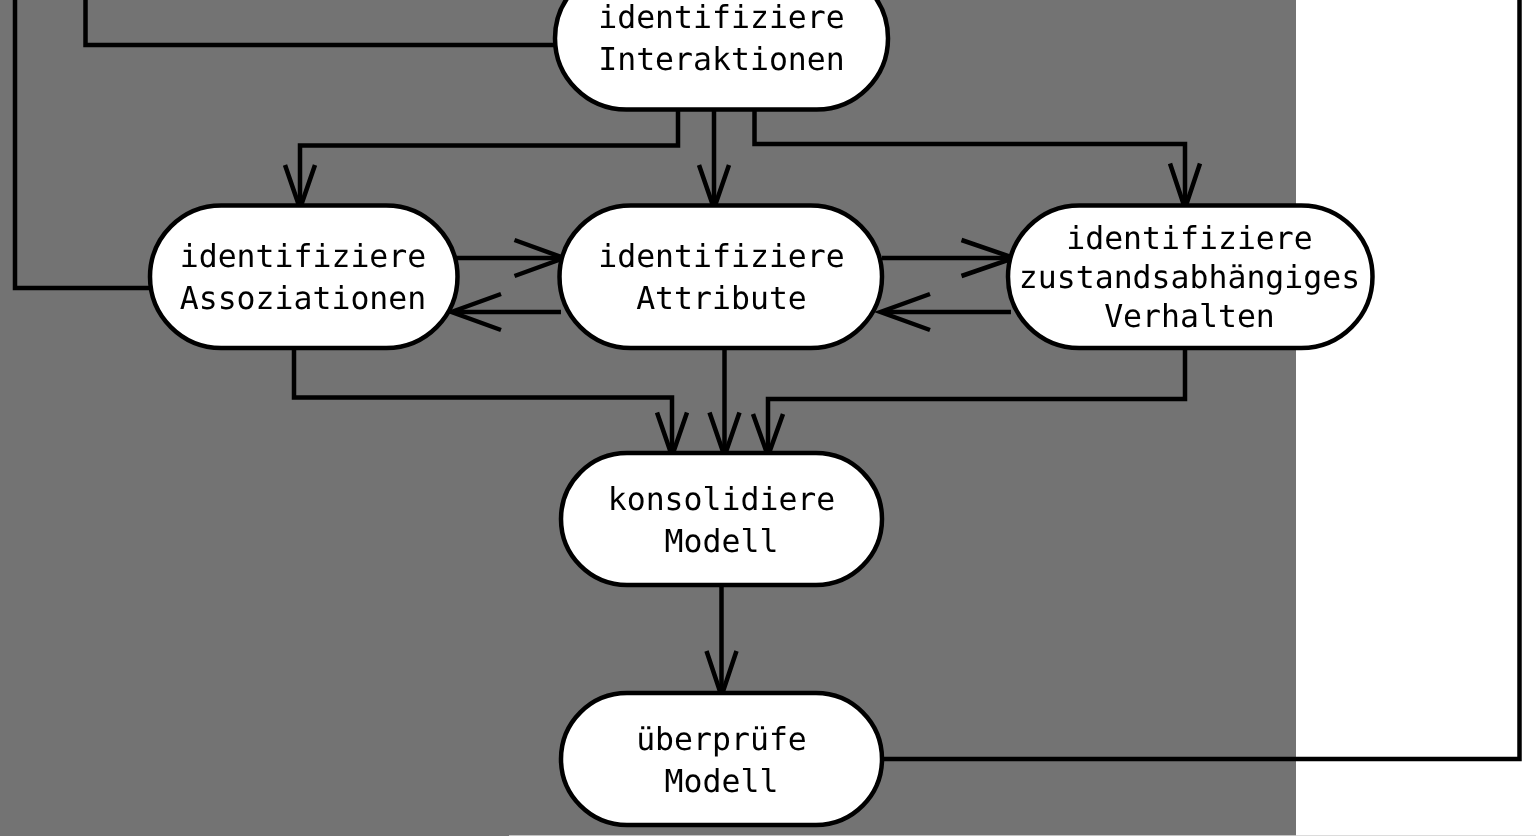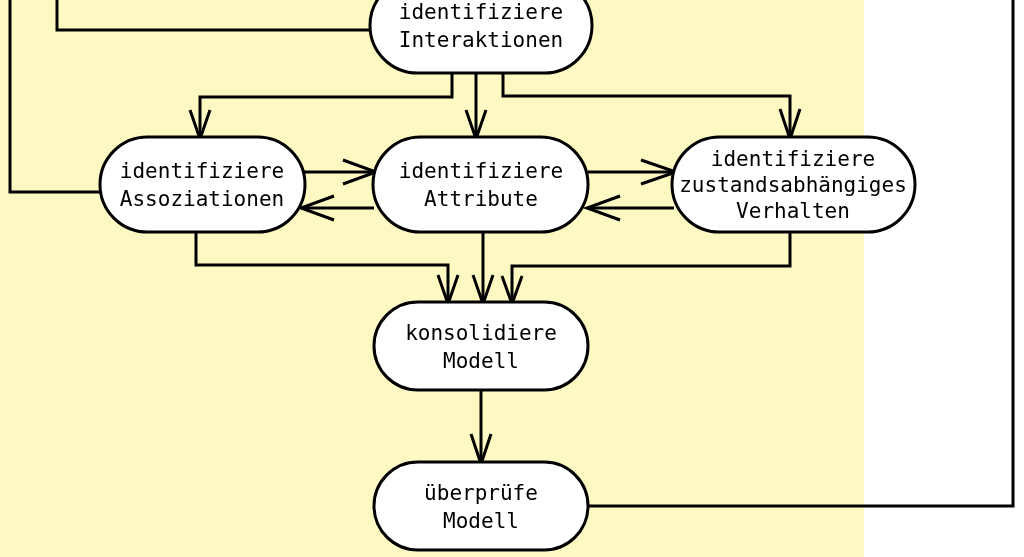--- a/index.html
+++ b/index.html
@@ -10,21 +10,21 @@
   body {
     width: 1024px;
     height: 557px;
     overflow: hidden;
     font-family: "DejaVu Sans Mono", "Liberation Mono", monospace;
   }
   #diagram-root {
     position: relative;
     width: 864px;
     height: 557px;
-    background: #fef9c3;
+    background: #737373;
   }
   svg#flow {
     display: block;
     width: 1024px;
     height: 557px;
   }
   .node-shape {
     fill: #ffffff;
     stroke: #000000;
     stroke-width: 3;

